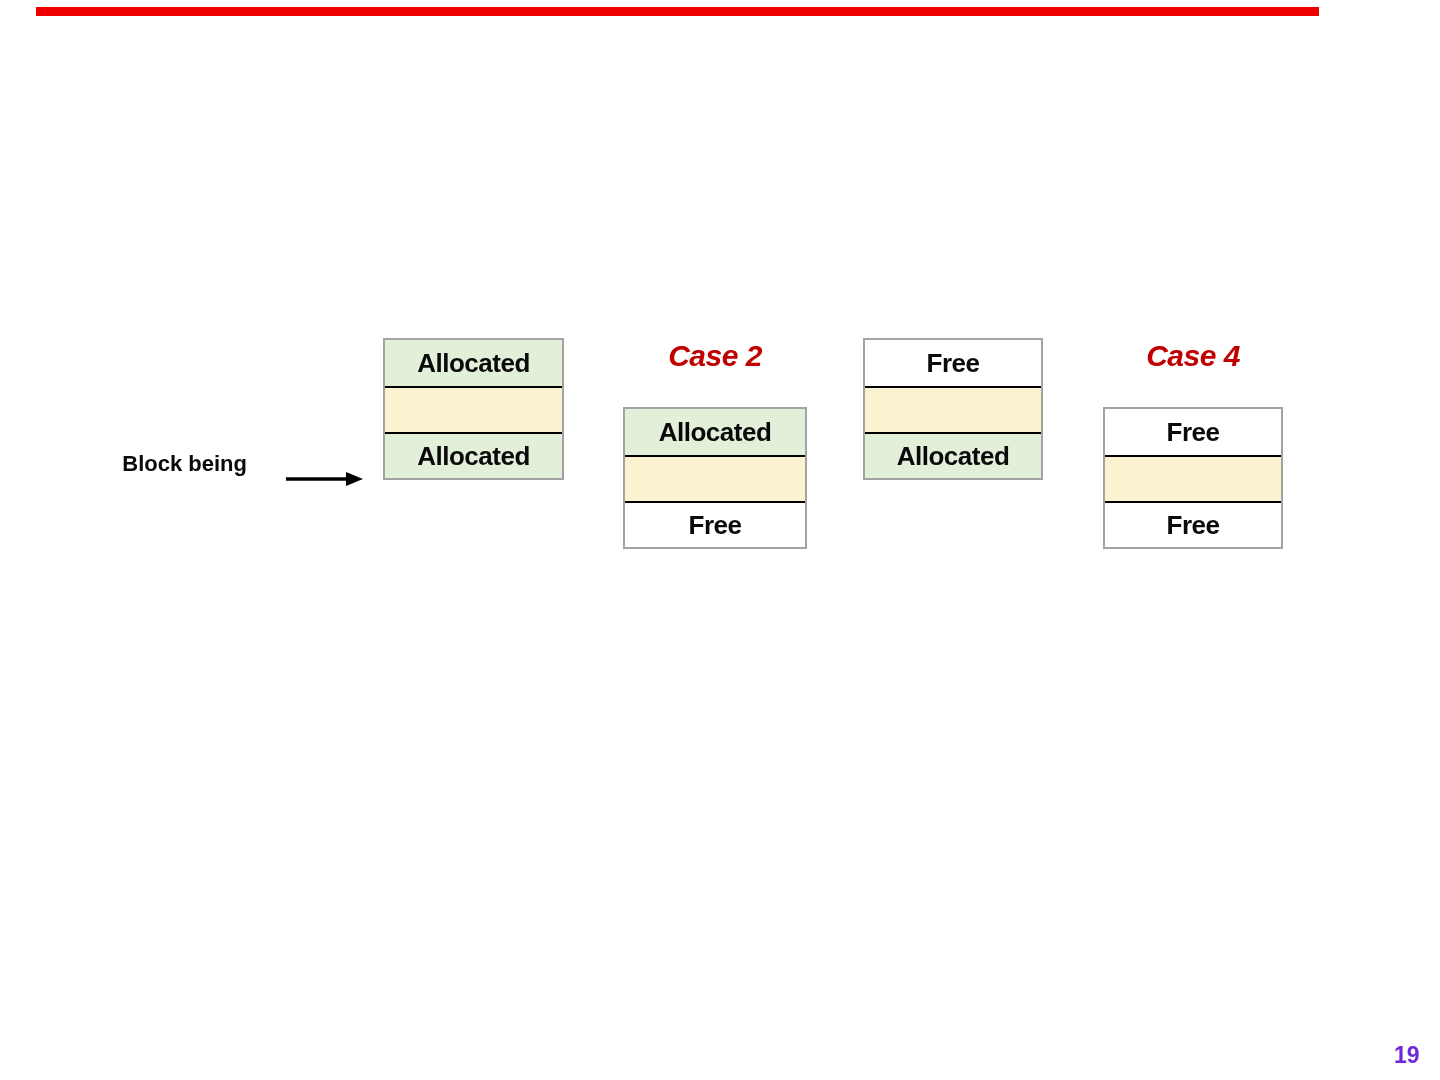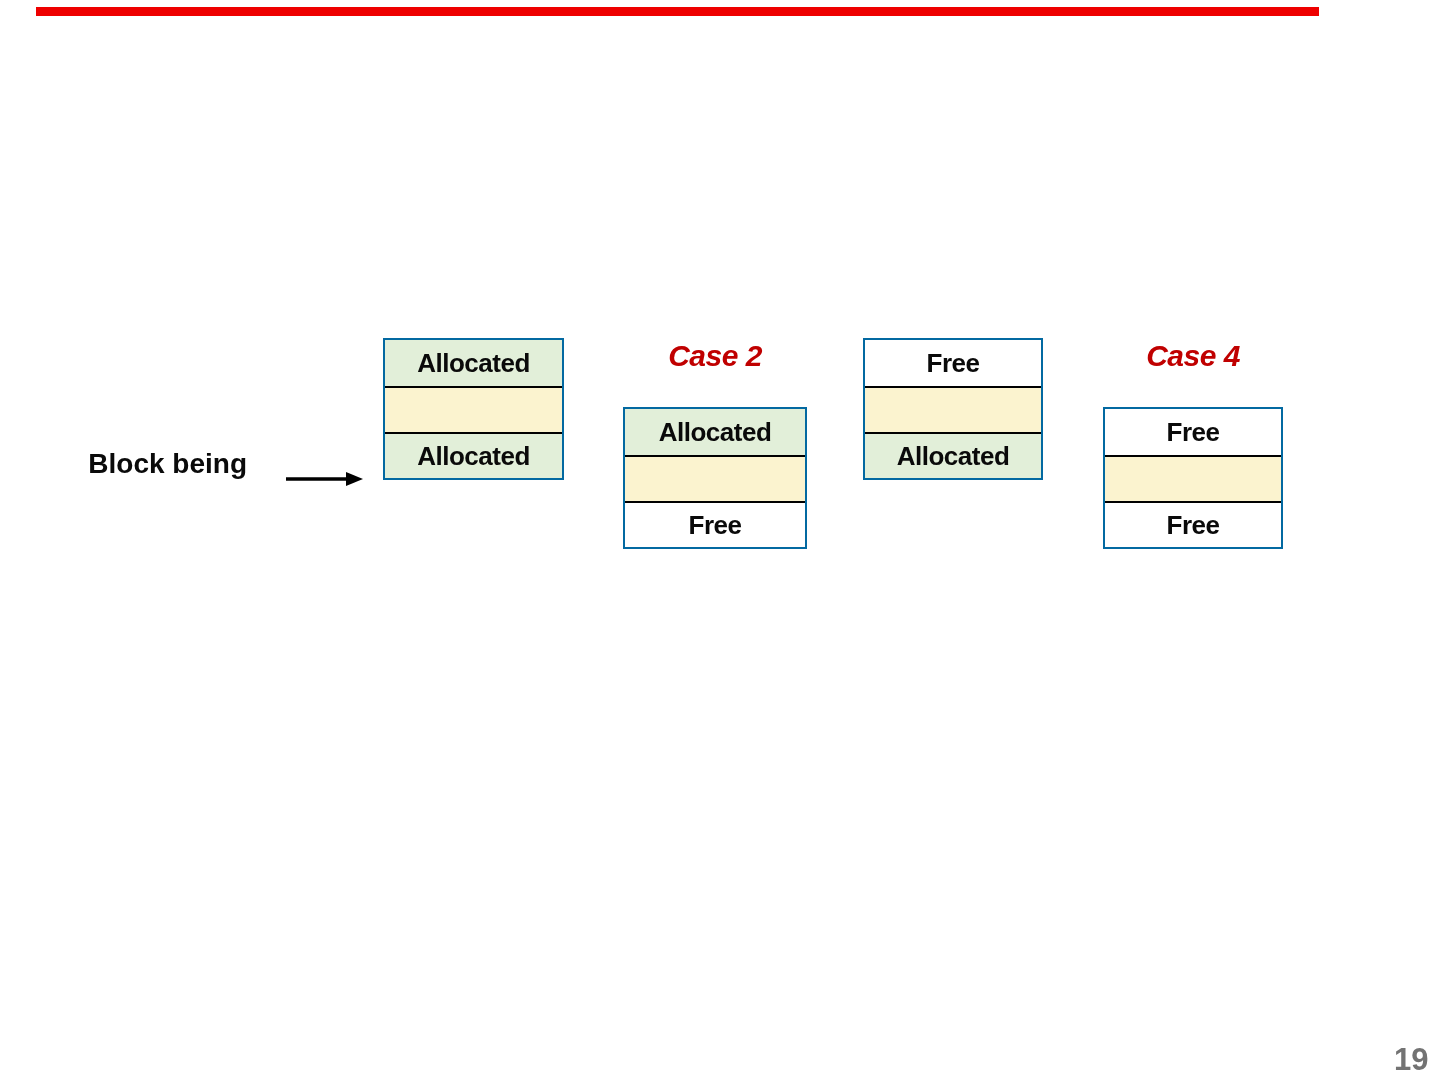--- a/index.html
+++ b/index.html
@@ -44,21 +44,21 @@
     font-size: 30px;
     font-weight: 700;
     font-style: italic;
     color: #c00000;
     letter-spacing: -0.5px;
     margin-bottom: 34px;
     height: 35px;
     line-height: 35px;
   }
   .block {
-    border: 2px solid #0369a1;
+    border: 2px solid #a3a3a3;
     background: #f9a8d4;
     box-sizing: border-box;
   }
   .cell {
     height: 46px;
     box-sizing: border-box;
     display: flex;
     align-items: center;
     justify-content: center;
     font-size: 26px;
@@ -74,39 +74,39 @@
   .case-2 { left: 623px;  width: 184px; }
   .case-3 { left: 863px;  width: 180px; }
   .case-4 { left: 1103px; width: 180px; }
 
   .freed-label {
     position: absolute;
     left: 40px;
     top: 445px;
     width: 207px;
     text-align: right;
-    font-size: 28px;
+    font-size: 22px;
     font-weight: 700;
     line-height: 38px;
     color: #0a0a0a;
   }
   .freed-arrow {
     position: absolute;
     left: 286px;
     top: 469px;
     width: 78px;
     height: 20px;
   }
   .page-number {
     position: absolute;
     left: 1394px;
     top: 1042px;
-    font-size: 31px;
+    font-size: 23px;
     font-weight: 700;
-    color: #737373;
+    color: #6d28d9;
   }
 </style>
 </head>
 <body>
 
 <div class="slide">
 
   <div class="top-bar" data-bind-fill="slide.top_bar_color" style="background-color: rgb(238, 0, 0);"></div>
 
 

